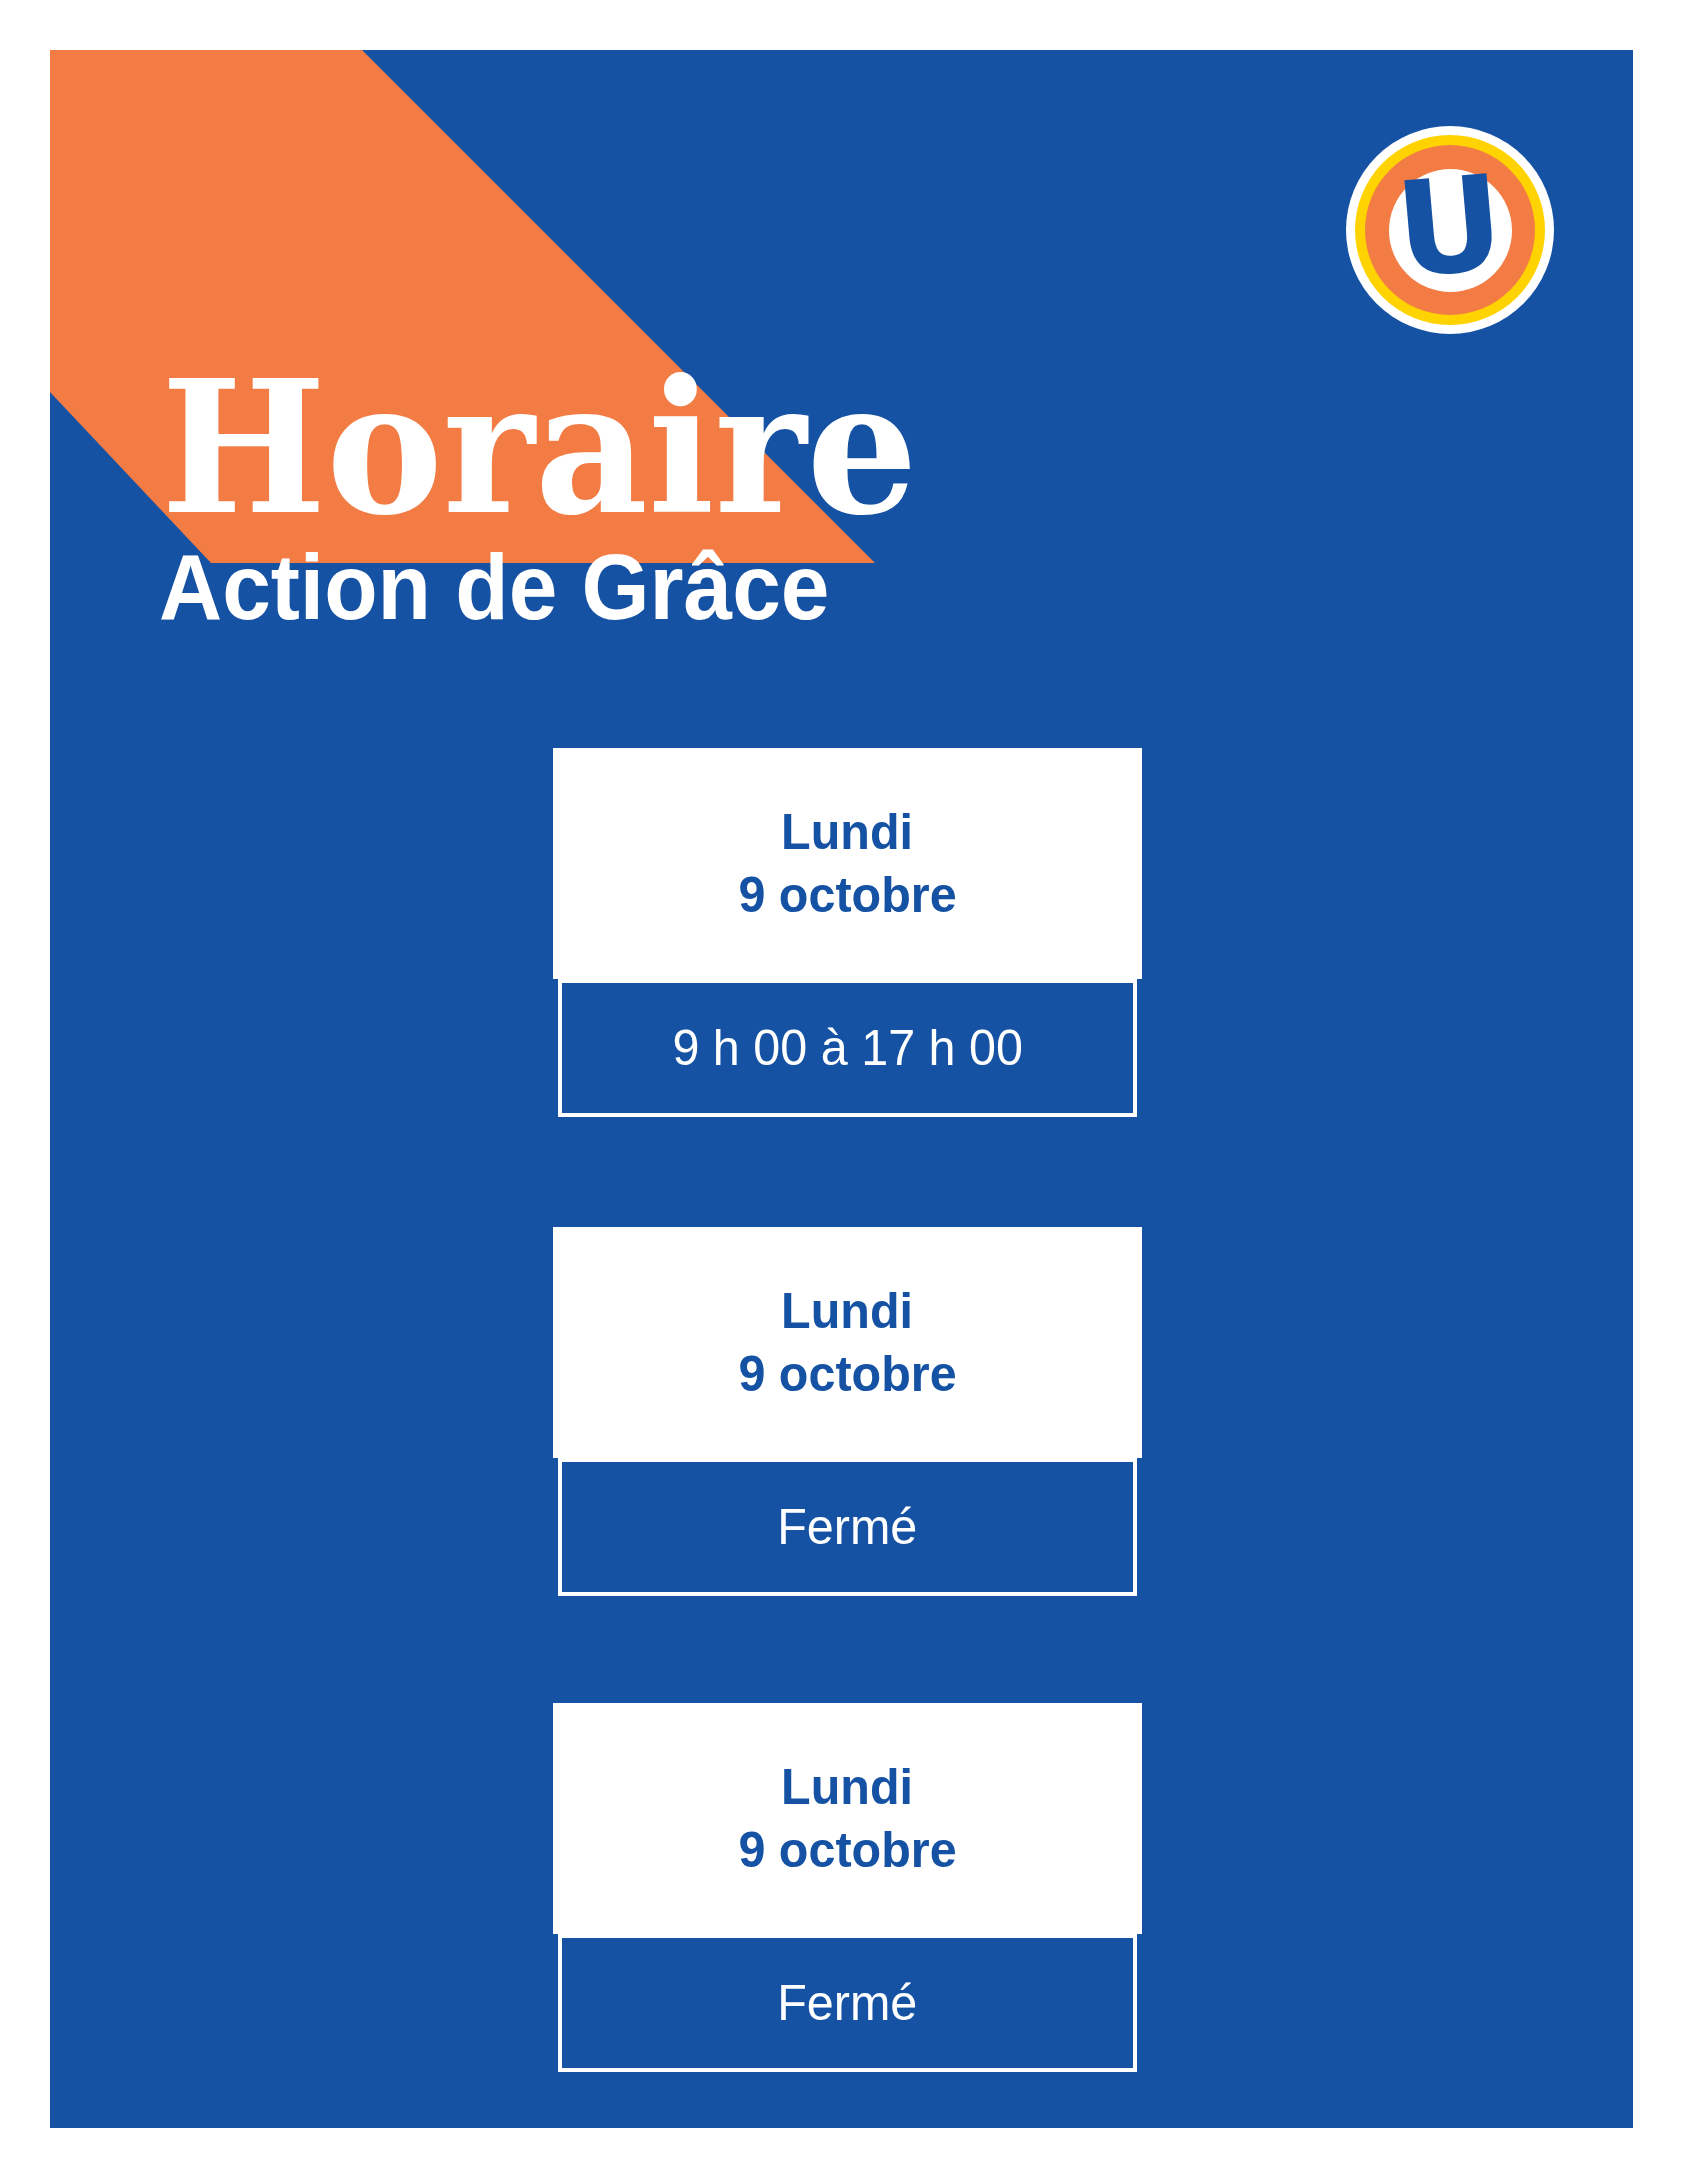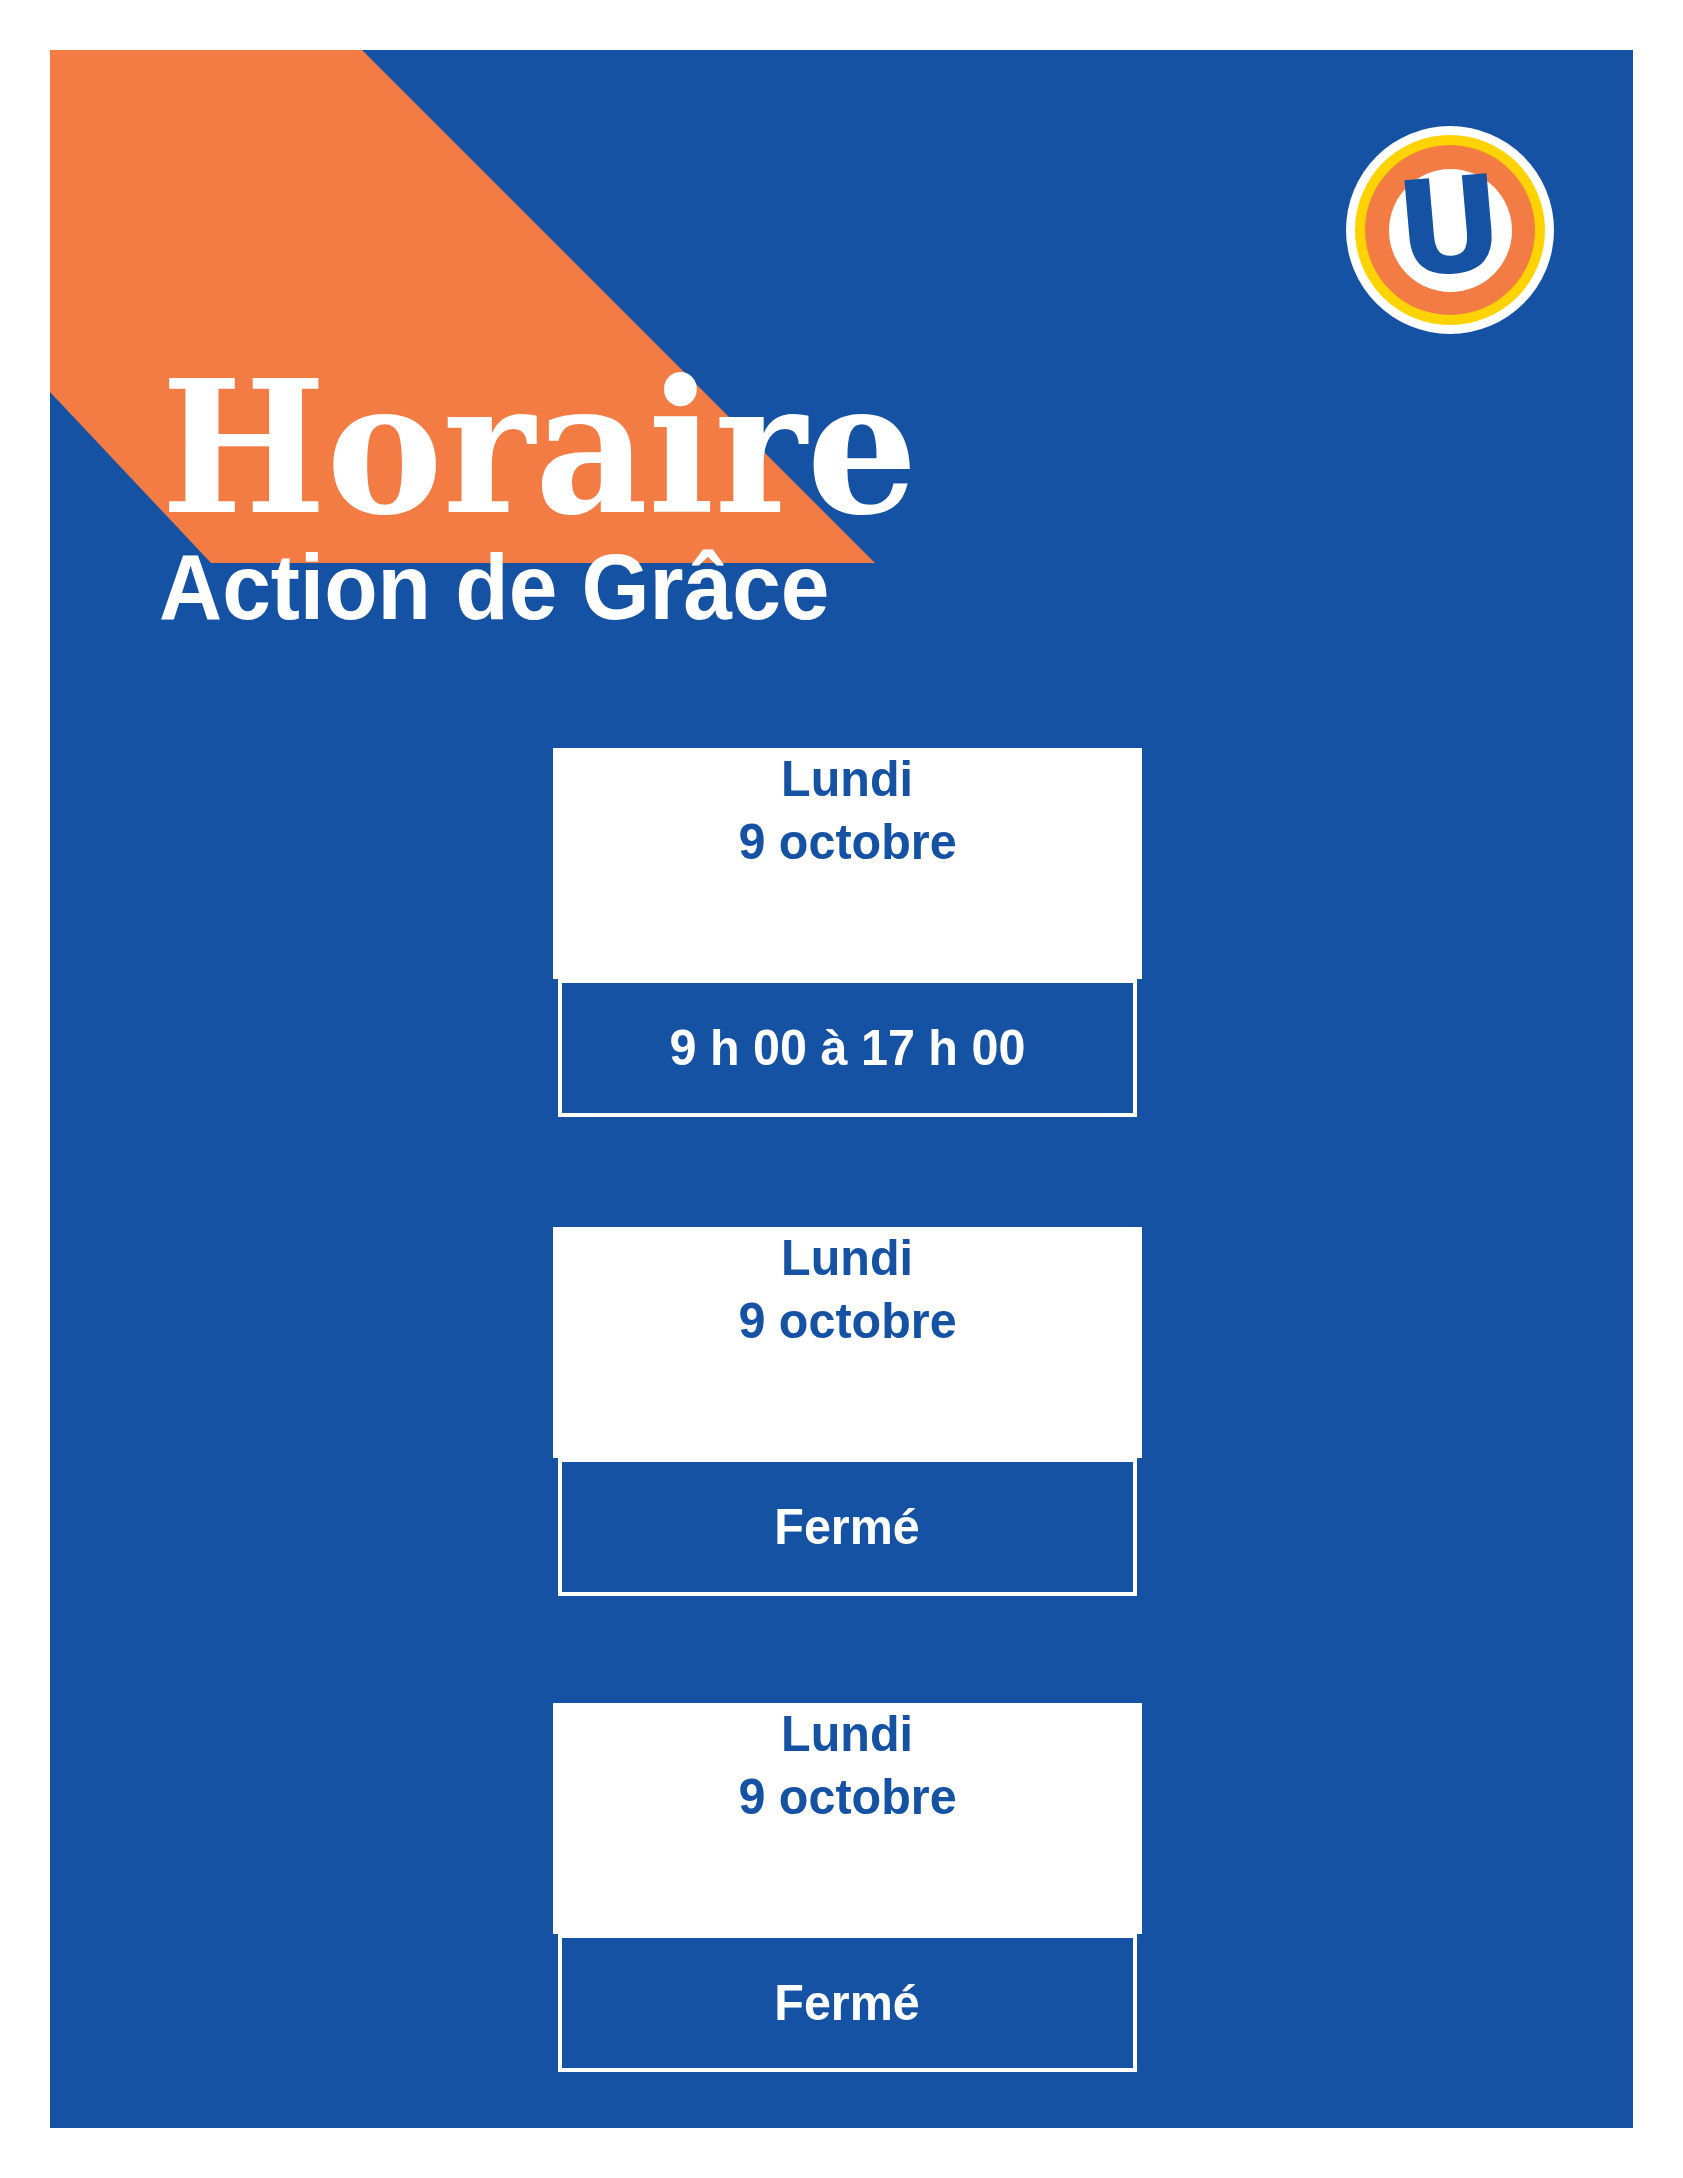--- a/index.html
+++ b/index.html
@@ -100,37 +100,38 @@
   }
   .card.c0{top:698px;}   
   .card.c1{top:1177px;}  
   .card.c2{top:1653px;}  
   .card-header{
     background:var(--white);
     height:231px;
     display:flex;
     flex-direction:column;
     align-items:center;
+    justify-content:center;
     color:var(--blue);
     font-weight:700;
     font-size:50px;
     line-height:63px;
     transform:none;
   }
   .card-header .line{transform:scaleX(0.97);}
   .card-bar{
     margin:0 5px;
     border:4px solid var(--white);
     background:var(--blue);
     height:130px;
     display:flex;
     align-items:center;
     justify-content:center;
     color:var(--white);
-    font-weight:700;
+    font-weight:400;
     font-size:50px;
   }
   .card-bar .line{transform:scaleX(0.97);white-space:nowrap;}
 </style>
 </head>
 <body>
 
 <div class="page">
   <div class="content">
 

